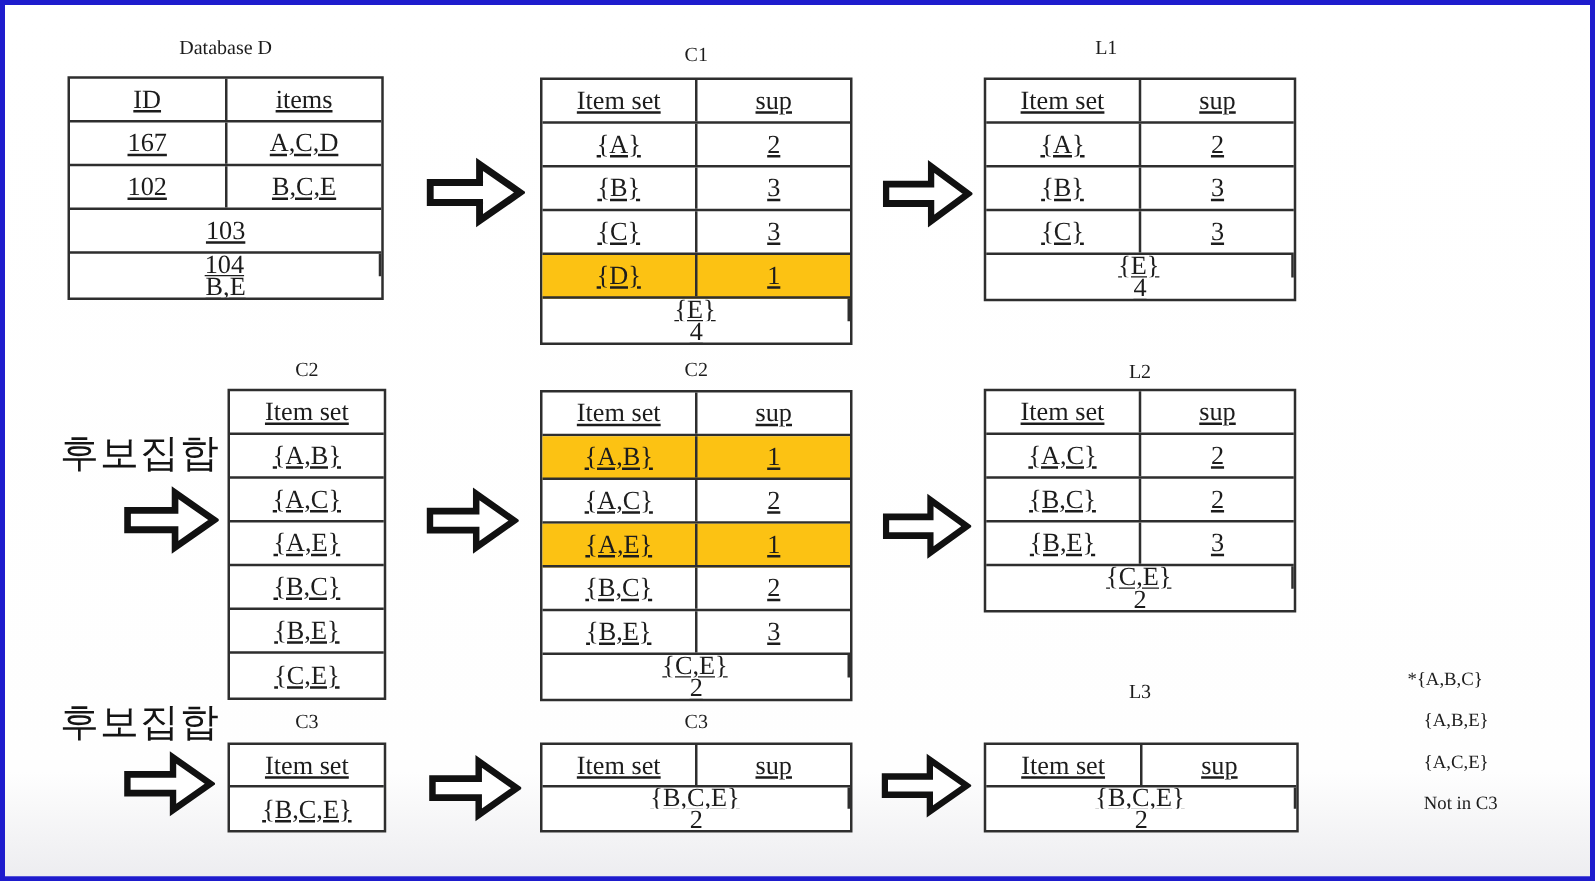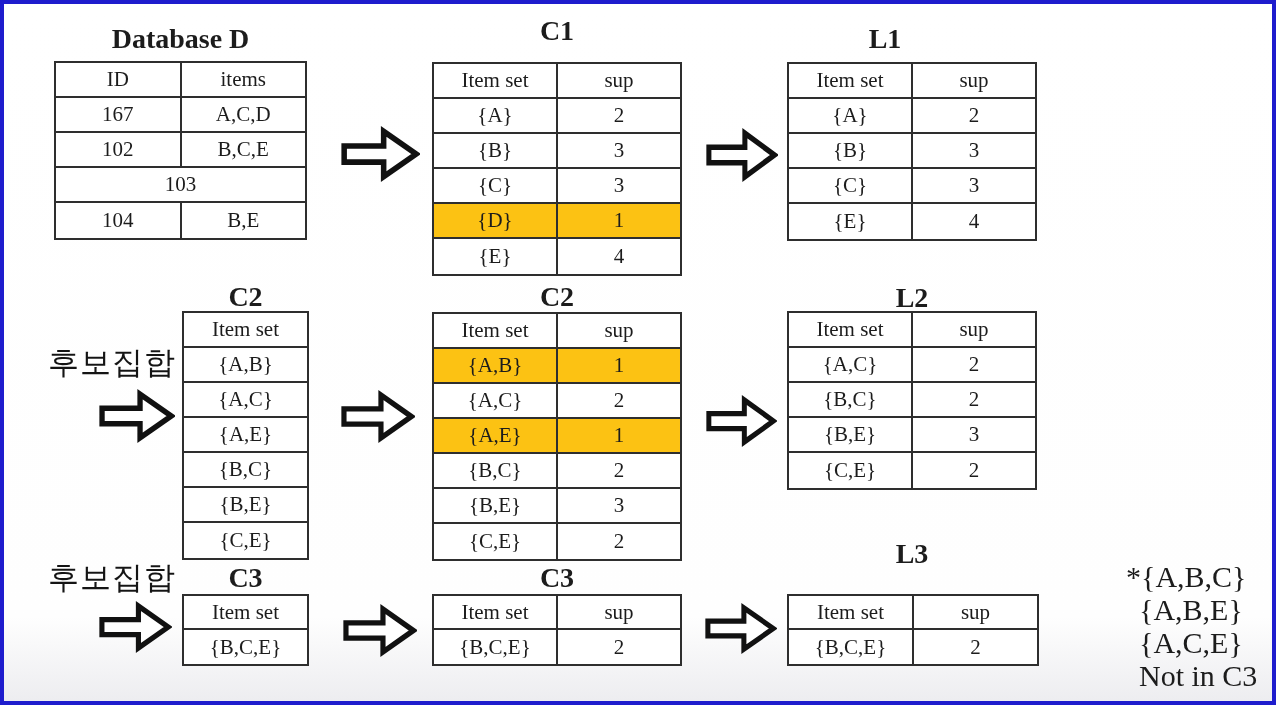--- a/index.html
+++ b/index.html
@@ -11,45 +11,44 @@
   *{box-sizing:border-box;margin:0;padding:0;}
   html,body{width:1276px;height:705px;background:#fff;}
   .stage{
     position:relative;width:1276px;height:705px;overflow:hidden;
     border:4px solid var(--blue);
     background:linear-gradient(180deg,#ffffff 0%,#fefefe 88%,#ededf0 100%);
     font-family:"Liberation Serif","DejaVu Serif",serif;
     color:var(--ink);
   }
   .tbl-title{
-    position:absolute;text-align:center;font-size:28px;line-height:26px;
+    position:absolute;text-align:center;font-size:16px;line-height:26px;
     white-space:nowrap;
-    font-weight:bold;
   }
   .tbl{
     position:absolute;border:2px solid var(--line);background:#fff;
   }
-  .tr{display:flex;height:35px;border-bottom:2px solid var(--line);}
+  .tr{display:flex;height:35px;border-bottom:2px solid var(--line);text-decoration:underline;}
   .tbl.rows-sm .tr{height:34px;}
-  .tr:last-child{border-bottom:none;}
+  .tr:last-child{border-bottom:none;flex-direction:column;}
   .td{
     flex:1;display:flex;align-items:center;justify-content:center;
     border-right:2px solid var(--line);
     font-size:21px;overflow:hidden;white-space:nowrap;
   }
   .td:last-child{border-right:none;}
   .tr.hl{background:var(--hl);}
   .arrow{position:absolute;}
   .arrow svg{display:block;width:100%;height:100%;}
   .korean{
     position:absolute;font-size:31px;letter-spacing:1px;color:#141414;
     font-family:Liberation Mono, monospace;white-space:nowrap;
   }
   .annotation{
-    position:absolute;left:1122px;top:556px;font-size:30px;line-height:33px;
+    position:absolute;left:1122px;top:524px;font-size:15px;line-height:33px;
     white-space:nowrap;
   }
   .annotation .ann-line{min-height:33px;}
   .annotation .ann-line:not(:first-child){padding-left:13px;}
 </style>
 </head>
 <body>
 
 <div class="stage">
 
@@ -75,21 +74,21 @@
         <div class="td">B,E</div>
       </div>
     </div>
 
   <div class="arrow" style="left:337px;top:121px;width:79px;height:58px">
     <svg viewBox="0 0 100 72" preserveAspectRatio="none">
         <path d="M4 26 L54 26 L54 8 L95 36 L54 64 L54 46 L4 46 Z" fill="#ffffff" stroke="#111111" stroke-width="7" stroke-linejoin="miter"></path>
       </svg>
   </div>
 
-  <div class="tbl-title" style="left:428px;top:14px;width:250px">C1</div>
+  <div class="tbl-title" style="left:428px;top:28px;width:250px">C1</div>
   <div class="tbl" style="left:428px;top:58px;width:250px">
       <div class="tr">
         <div class="td">Item set</div>
         <div class="td">sup</div>
       </div>
       <div class="tr">
         <div class="td">{A}</div>
         <div class="td">2</div>
       </div>
       <div class="tr">

